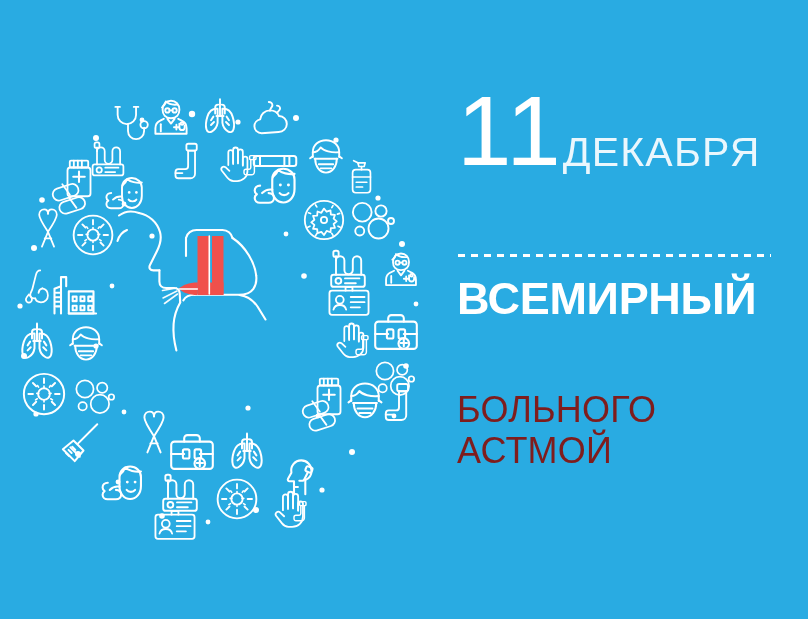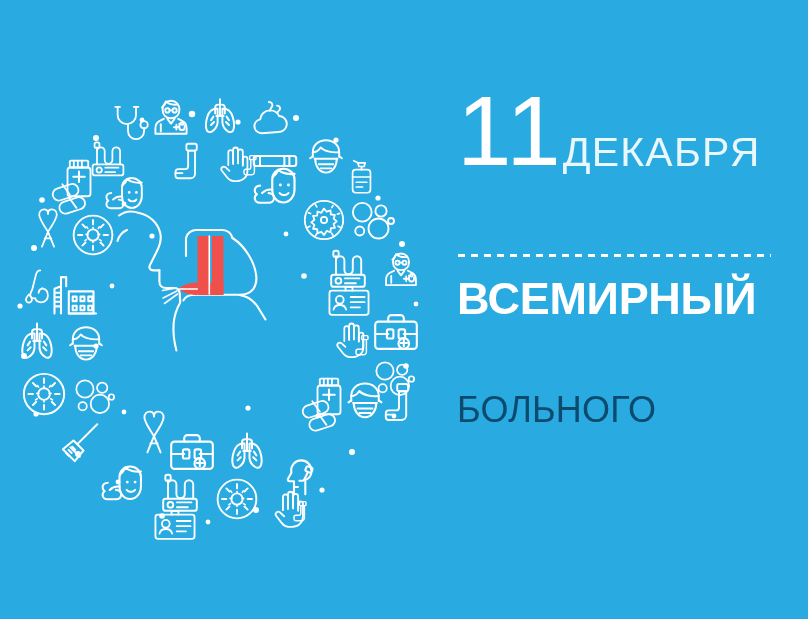--- a/index.html
+++ b/index.html
@@ -104,21 +104,21 @@
   #subhead {
     position: absolute;
     left: 0;
     top: 390px;
     width: 340px;
   }
   #subhead .line {
     display: block;
     font-size: 36px;
     font-weight: 300;
-    color: #0c4a6e;
+    color: #7f1d1d;
     line-height: 1.13;
     letter-spacing: 0.2px;
     font-family: "Liberation Sans", sans-serif;
   }
 </style>
 </head>
 <body>
 
 <div id="poster">
 
@@ -504,16 +504,17 @@
     </div>
 
     <div id="divider"></div>
 
     <div id="headline">
       <span class="line">ВСЕМИРНЫЙ</span>
     </div>
 
     <div id="subhead">
       <span class="line">БОЛЬНОГО</span>
+      <span class="line">АСТМОЙ</span>
     </div>
 
   </div>
 </div>
 
 </body></html>

